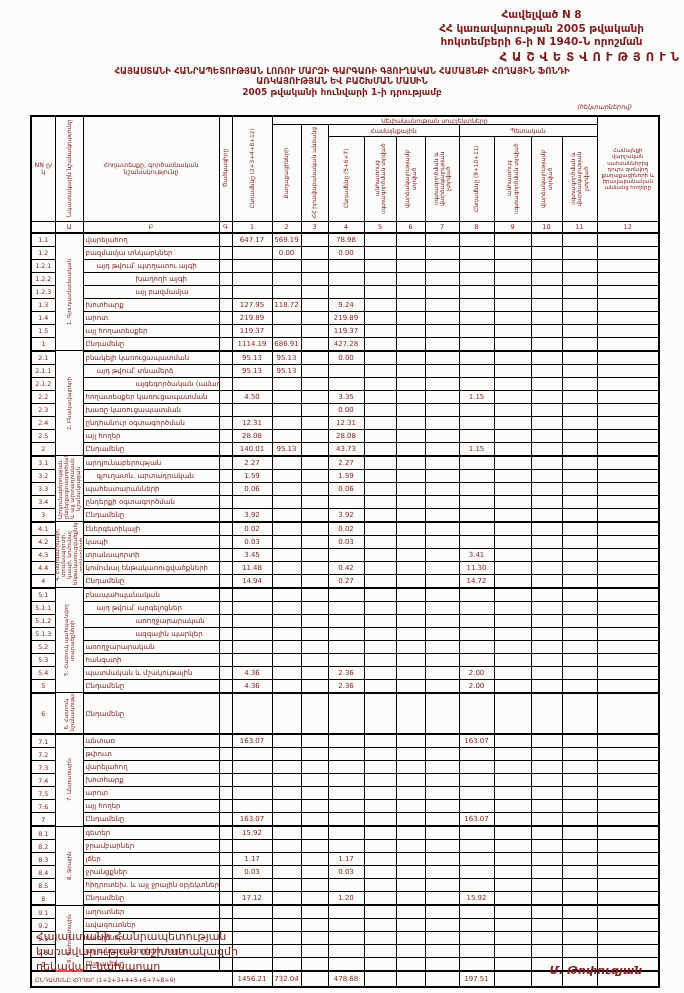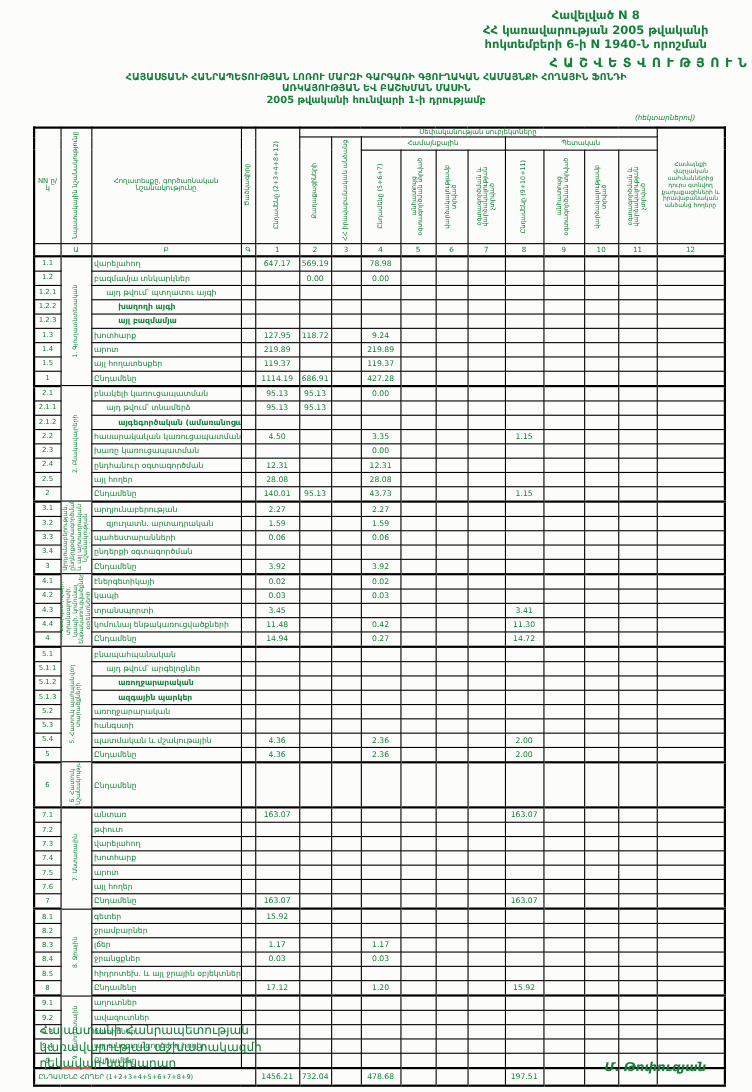--- a/index.html
+++ b/index.html
@@ -1,18 +1,18 @@
 <!DOCTYPE html>
 <html><head>
 <meta charset="utf-8">
 <style>
   html,body{margin:0;padding:0;background:#9a9a9a;}
   .page{
     position:relative;width:684px;height:993px;background:#fcfcfa;
-    font-family:"DejaVu Sans",sans-serif;color:#15803d;overflow:hidden;
+    font-family:"DejaVu Sans",sans-serif;color:#7f1d1d;overflow:hidden;
     box-shadow:0 0 6px rgba(0,0,0,.5);
   }
   .appendix{position:absolute;top:8px;right:40px;text-align:center;font-weight:bold;font-size:10.5px;line-height:1.3;}
   .titles{position:absolute;top:50px;left:0;right:0;text-align:center;font-weight:bold;}
   .t1{font-size:11.5px;letter-spacing:5px;margin-bottom:2px;text-align:right;}
   .t2{font-size:8.6px;}
   .t3{font-size:8.6px;}
   .t4{font-size:9px;margin-top:1px;}
   .units{position:absolute;top:103px;right:52px;font-size:6.5px;font-style:italic;}
 
@@ -29,21 +29,21 @@
   thead tr:last-child th{border-bottom:2px solid #000;}
   .vert{
     writing-mode:vertical-rl;transform:rotate(180deg);
     white-space:normal;line-height:1.05;font-size:5.8px;text-align:center;padding:2px 0;
   }
   .hsm{font-size:5.4px;white-space:normal;line-height:1.15;}
   tbody td{height:12px;text-align:center;vertical-align:middle;}
   tbody td.no{font-size:6.3px;}
   tbody td.name{text-align:left;padding-left:2px;white-space:nowrap;margin-left:18px;}
   tbody td.ind1{padding-left:13px;}
-  tbody td.ind2{padding-left:24px;font-weight:bold;}
+  tbody td.ind2{padding-left:52px;}
   tbody td.sect{
     writing-mode:vertical-rl;transform:rotate(180deg);
     white-space:normal;line-height:1.1;font-size:5.5px;text-align:center;padding:2px 0;
   }
   tbody tr.total td{border-bottom:2px solid #000;}
   tbody tr.tall td{height:36px;}
   tr.grand td{border-top:2px solid #ef4444;border-bottom:2.5px solid #000;height:14px;}
   tr.grand td.glabel{font-size:6px;text-align:left;padding-left:3px;}
 
   .footer-left{position:absolute;left:36px;top:930px;font-size:11px;font-weight:normal;line-height:1.35;}
@@ -335,21 +335,21 @@
           <td class="val"></td>
           <td class="val"></td>
           <td class="val"></td>
           <td class="val"></td>
           <td class="val"></td>
           <td class="val"></td>
           <td class="val"></td>
         </tr>
         <tr>
           <td class="no">2.2</td>
-          <td class="name">հասարակական կառուցապատման</td>
+          <td class="name">հողատեսքեր կառուցապատման</td>
           <td></td>
           <td class="val">4.50</td>
           <td class="val"></td>
           <td class="val"></td>
           <td class="val">3.35</td>
           <td class="val"></td>
           <td class="val"></td>
           <td class="val"></td>
           <td class="val">1.15</td>
           <td class="val"></td>

